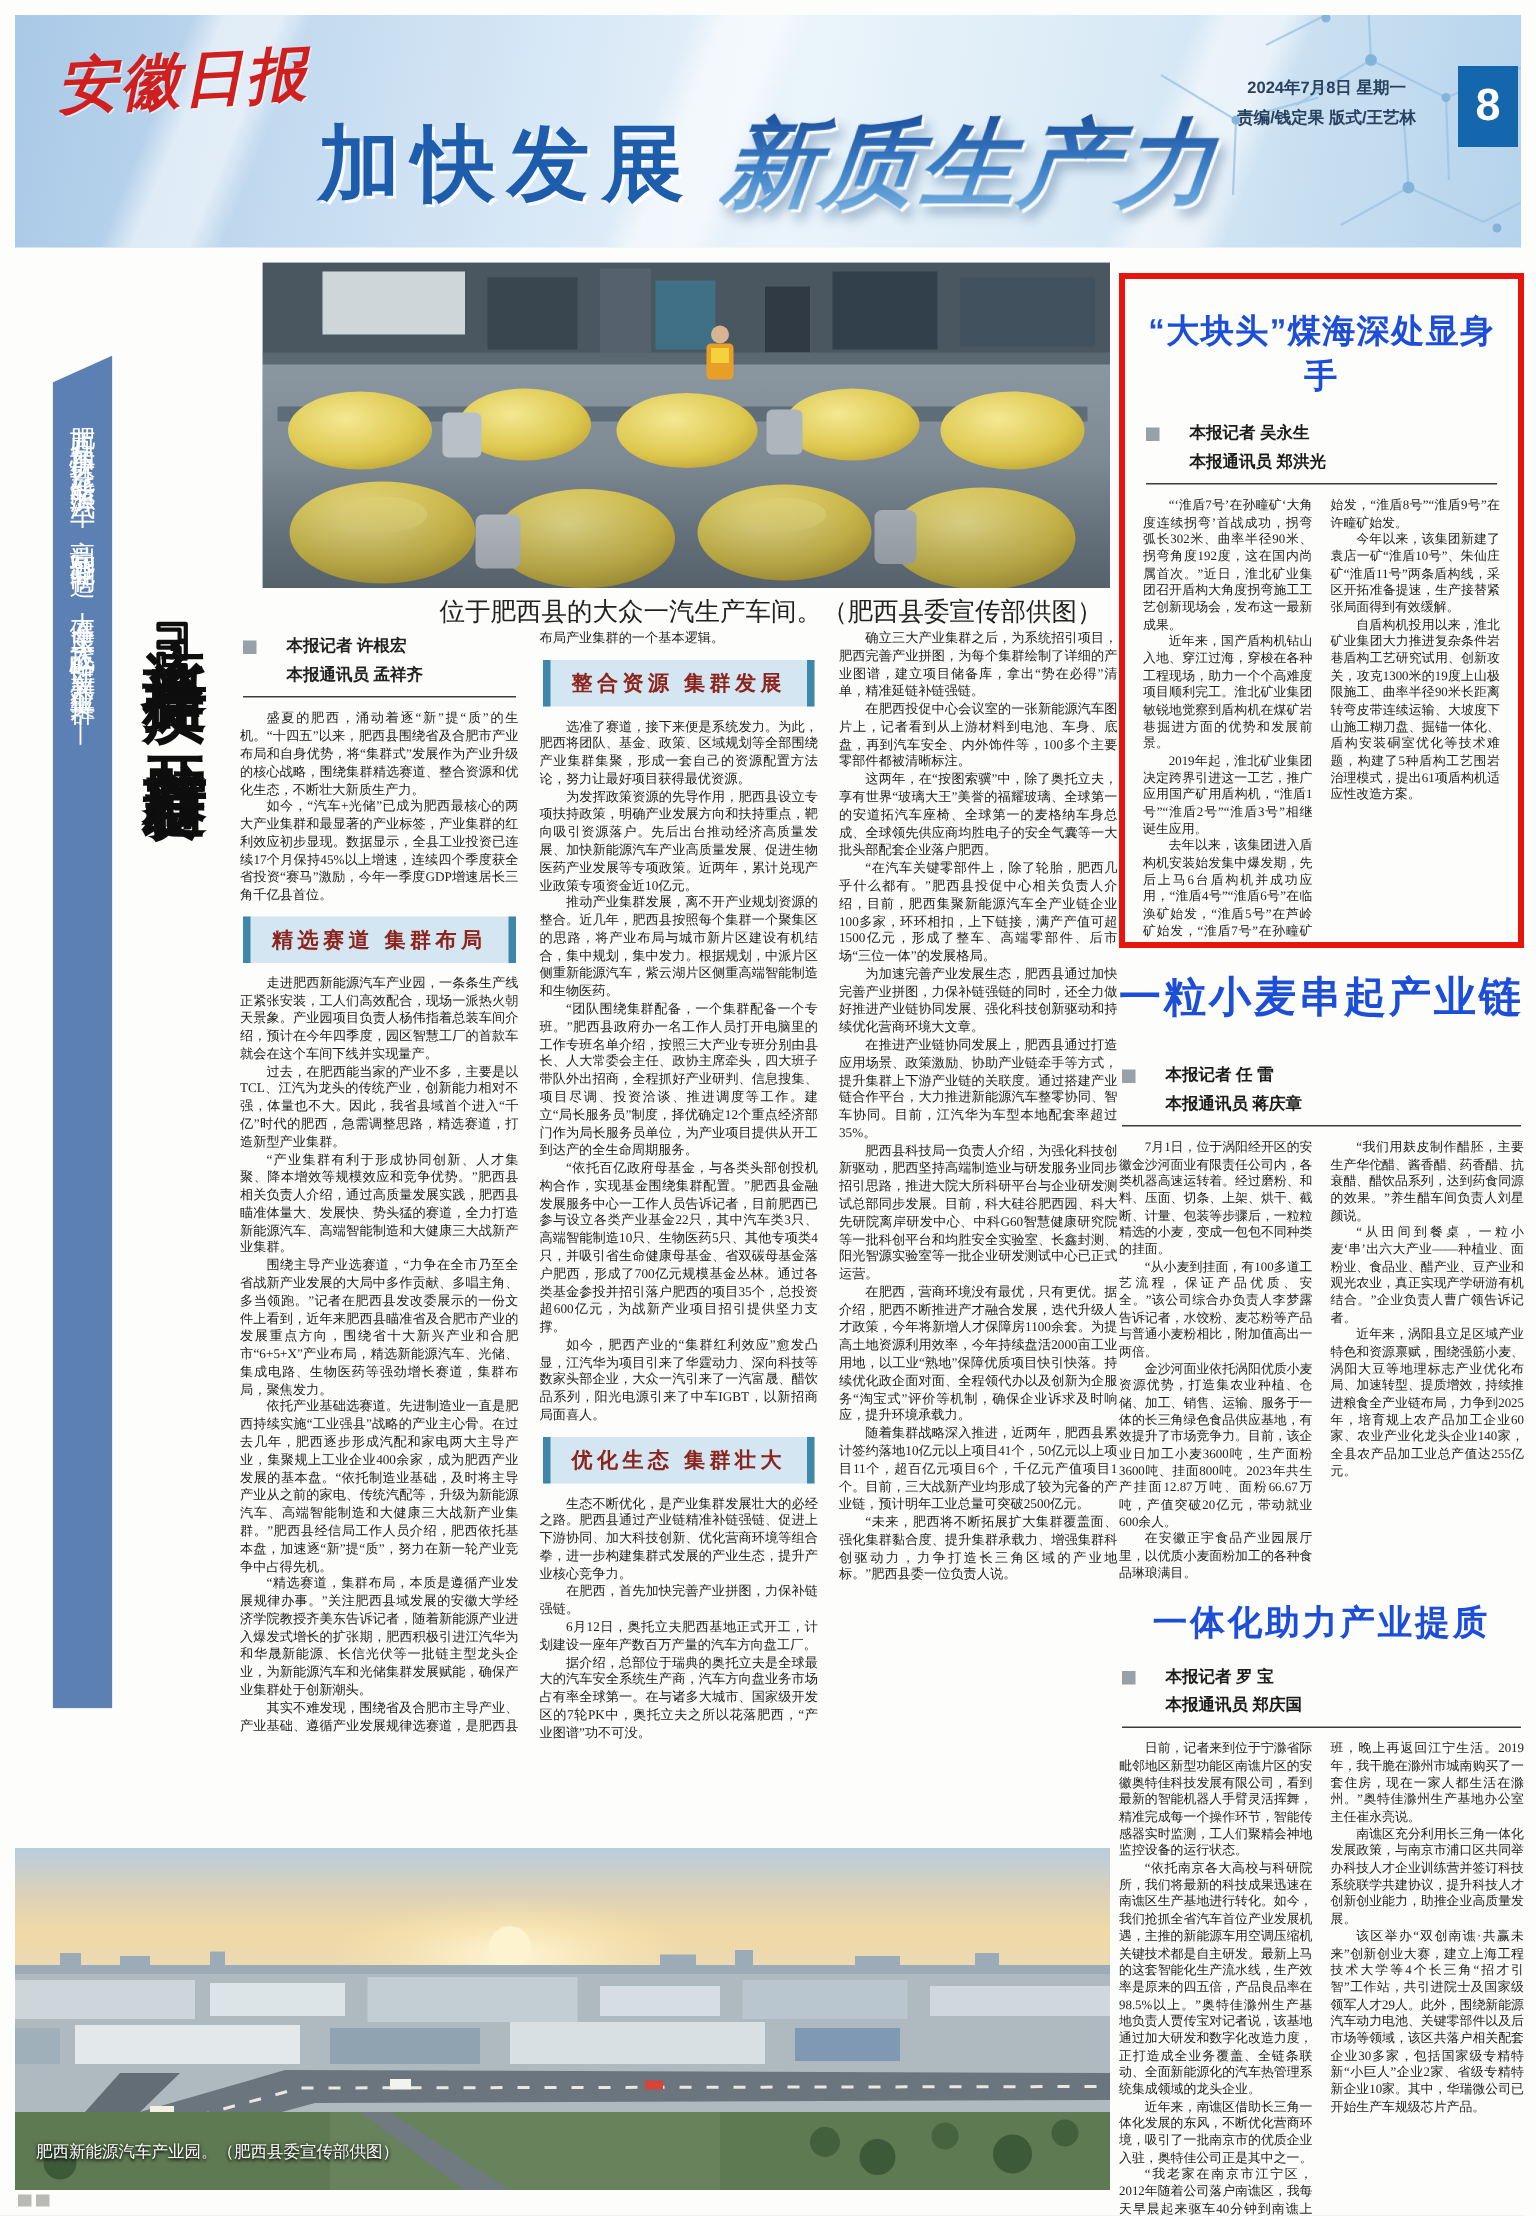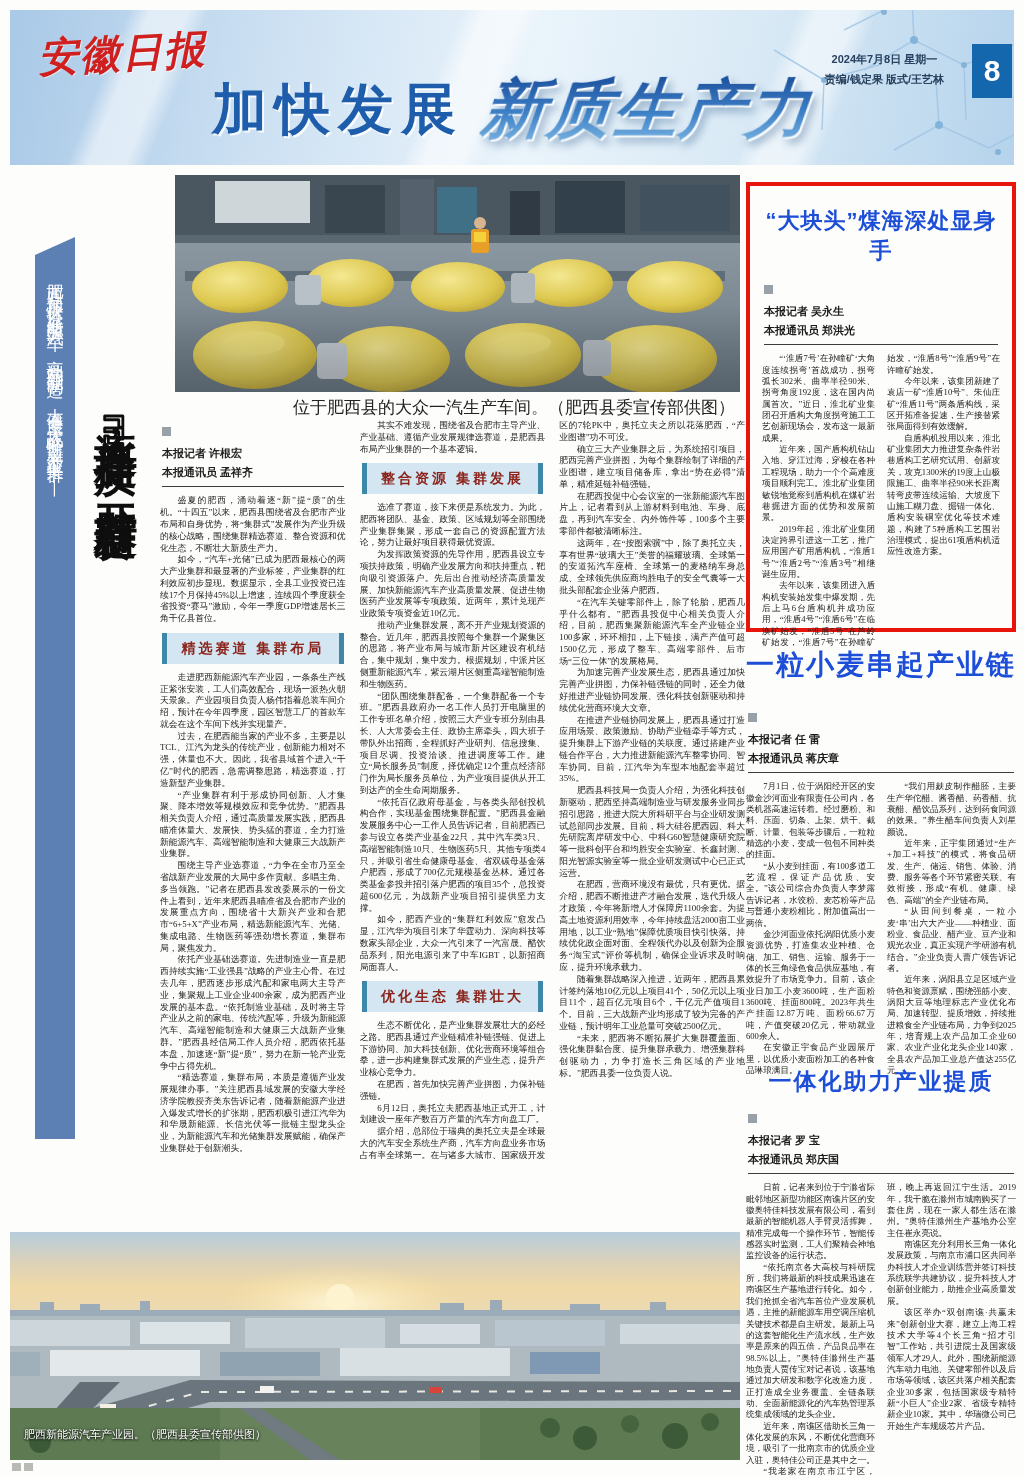--- a/index.html
+++ b/index.html
@@ -47,22 +47,22 @@
        text-shadow:0 1px 2px rgba(0,0,0,.9),0 0 3px rgba(0,0,0,.7);font-family:"Liberation Sans", sans-serif;}
   
   .main-body{position:absolute;left:160px;top:420px;width:585px;height:744px;overflow:hidden;
        column-count:3;column-gap:14px;column-fill:auto;
        font-size:8.8px;line-height:1.34;text-align:justify;color:#222;}
   .main-body .para{margin:0;text-indent:2em;}
   .sec-head{break-inside:avoid;background:#d3e6f2;border-left:5px solid #3e87a8;border-right:5px solid #3e87a8;
        color:#8c241c;font-weight:bold;font-size:14px;letter-spacing:3px;text-align:center;
        padding:6px 0;margin:8px 2px;font-family:"Liberation Sans", sans-serif;}
   
-  .byline{display:flex;gap:8px;font-weight:bold;font-size:11px;line-height:1.7;
-       font-family:"Liberation Sans", sans-serif;margin:2px 0 0 2px;flex-direction:column;}
+  .byline{display:flex;gap:20px;font-weight:bold;font-size:11px;line-height:1.7;
+       font-family:"Liberation Sans", sans-serif;margin:2px 0 0 2px;}
   .byline-sq{width:9px;height:9px;background:#98a0a8;margin-top:5px;flex:none;}
   .byline-rule{border-bottom:1.5px solid #3c3c3c;margin:5px 2px 8px 2px;}
   
   .redbox{position:absolute;left:746px;top:182px;width:270px;height:450px;border:4px solid #e8150d;
        background:#fdfdfb;box-sizing:border-box;padding:8px 12px;}
   .art-title{font-family:"Liberation Sans", sans-serif;font-weight:bold;text-align:center;color:#1d4ed8;}
   .redbox .art-title{font-size:22px;letter-spacing:1px;margin:12px 0 14px;}
   .box-body{column-count:2;column-gap:12px;column-fill:auto;height:316px;overflow:hidden;
        font-size:8.6px;line-height:1.32;text-align:justify;color:#222;}
   .box-body .para{margin:0;text-indent:2em;}
@@ -245,21 +245,20 @@
         <div>本报通讯员 蒋庆章</div>
       </div>
     </div>
     <div class="byline-rule"></div>
     <div class="box-body">
         <p class="para">7月1日，位于涡阳经开区的安徽金沙河面业有限责任公司内，各类机器高速运转着。经过磨粉、和料、压面、切条、上架、烘干、截断、计量、包装等步骤后，一粒粒精选的小麦，变成一包包不同种类的挂面。</p>
         <p class="para">“从小麦到挂面，有100多道工艺流程，保证产品优质、安全。”该公司综合办负责人李梦露告诉记者，水饺粉、麦芯粉等产品与普通小麦粉相比，附加值高出一两倍。</p>
         <p class="para">金沙河面业依托涡阳优质小麦资源优势，打造集农业种植、仓储、加工、销售、运输、服务于一体的长三角绿色食品供应基地，有效提升了市场竞争力。目前，该企业日加工小麦3600吨，生产面粉3600吨、挂面800吨。2023年共生产挂面12.87万吨、面粉66.67万吨，产值突破20亿元，带动就业600余人。</p>
         <p class="para">在安徽正宇食品产业园展厅里，以优质小麦面粉加工的各种食品琳琅满目。</p>
         <p class="para">“我们用麸皮制作醋胚，主要生产华佗醋、酱香醋、药香醋、抗衰醋、醋饮品系列，达到药食同源的效果。”养生醋车间负责人刘星颜说。</p>
-        <p class="para">近年来，正宇集团通过“生产+加工+科技”的模式，将食品研发、生产、储运、销售、体验、消费、服务等各个环节紧密关联、有效衔接，形成“有机、健康、绿色、高端”的全产业链布局。</p>
         <p class="para">“从田间到餐桌，一粒小麦‘串’出六大产业——种植业、面粉业、食品业、醋产业、豆产业和观光农业，真正实现产学研游有机结合。”企业负责人曹广领告诉记者。</p>
         <p class="para">近年来，涡阳县立足区域产业特色和资源禀赋，围绕强筋小麦、涡阳大豆等地理标志产业优化布局、加速转型、提质增效，持续推进粮食全产业链布局，力争到2025年，培育规上农产品加工企业60家、农业产业化龙头企业140家，全县农产品加工业总产值达255亿元。</p>
       </div>
   </div>
 
   <div class="art3">
     <div class="art-title">一体化助力产业提质</div>
     <div class="byline">
       <span class="byline-sq"></span>
       <div>

